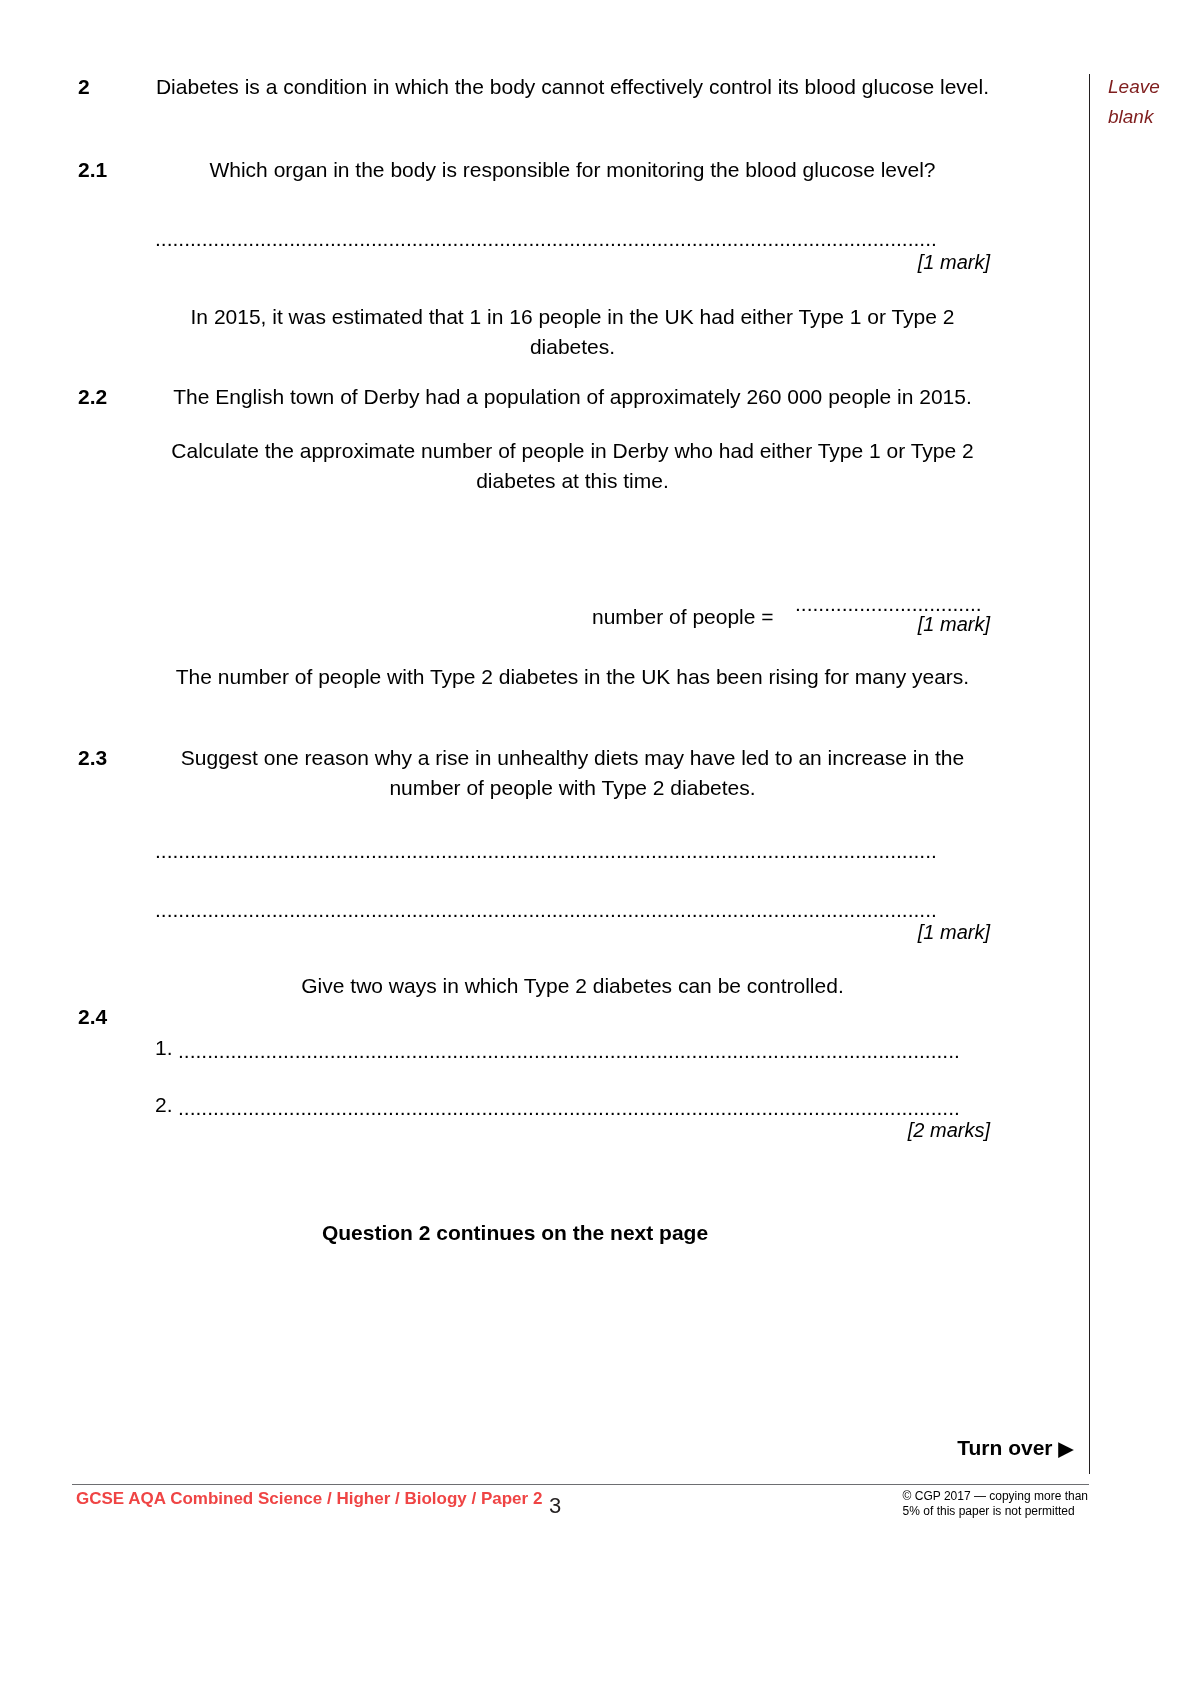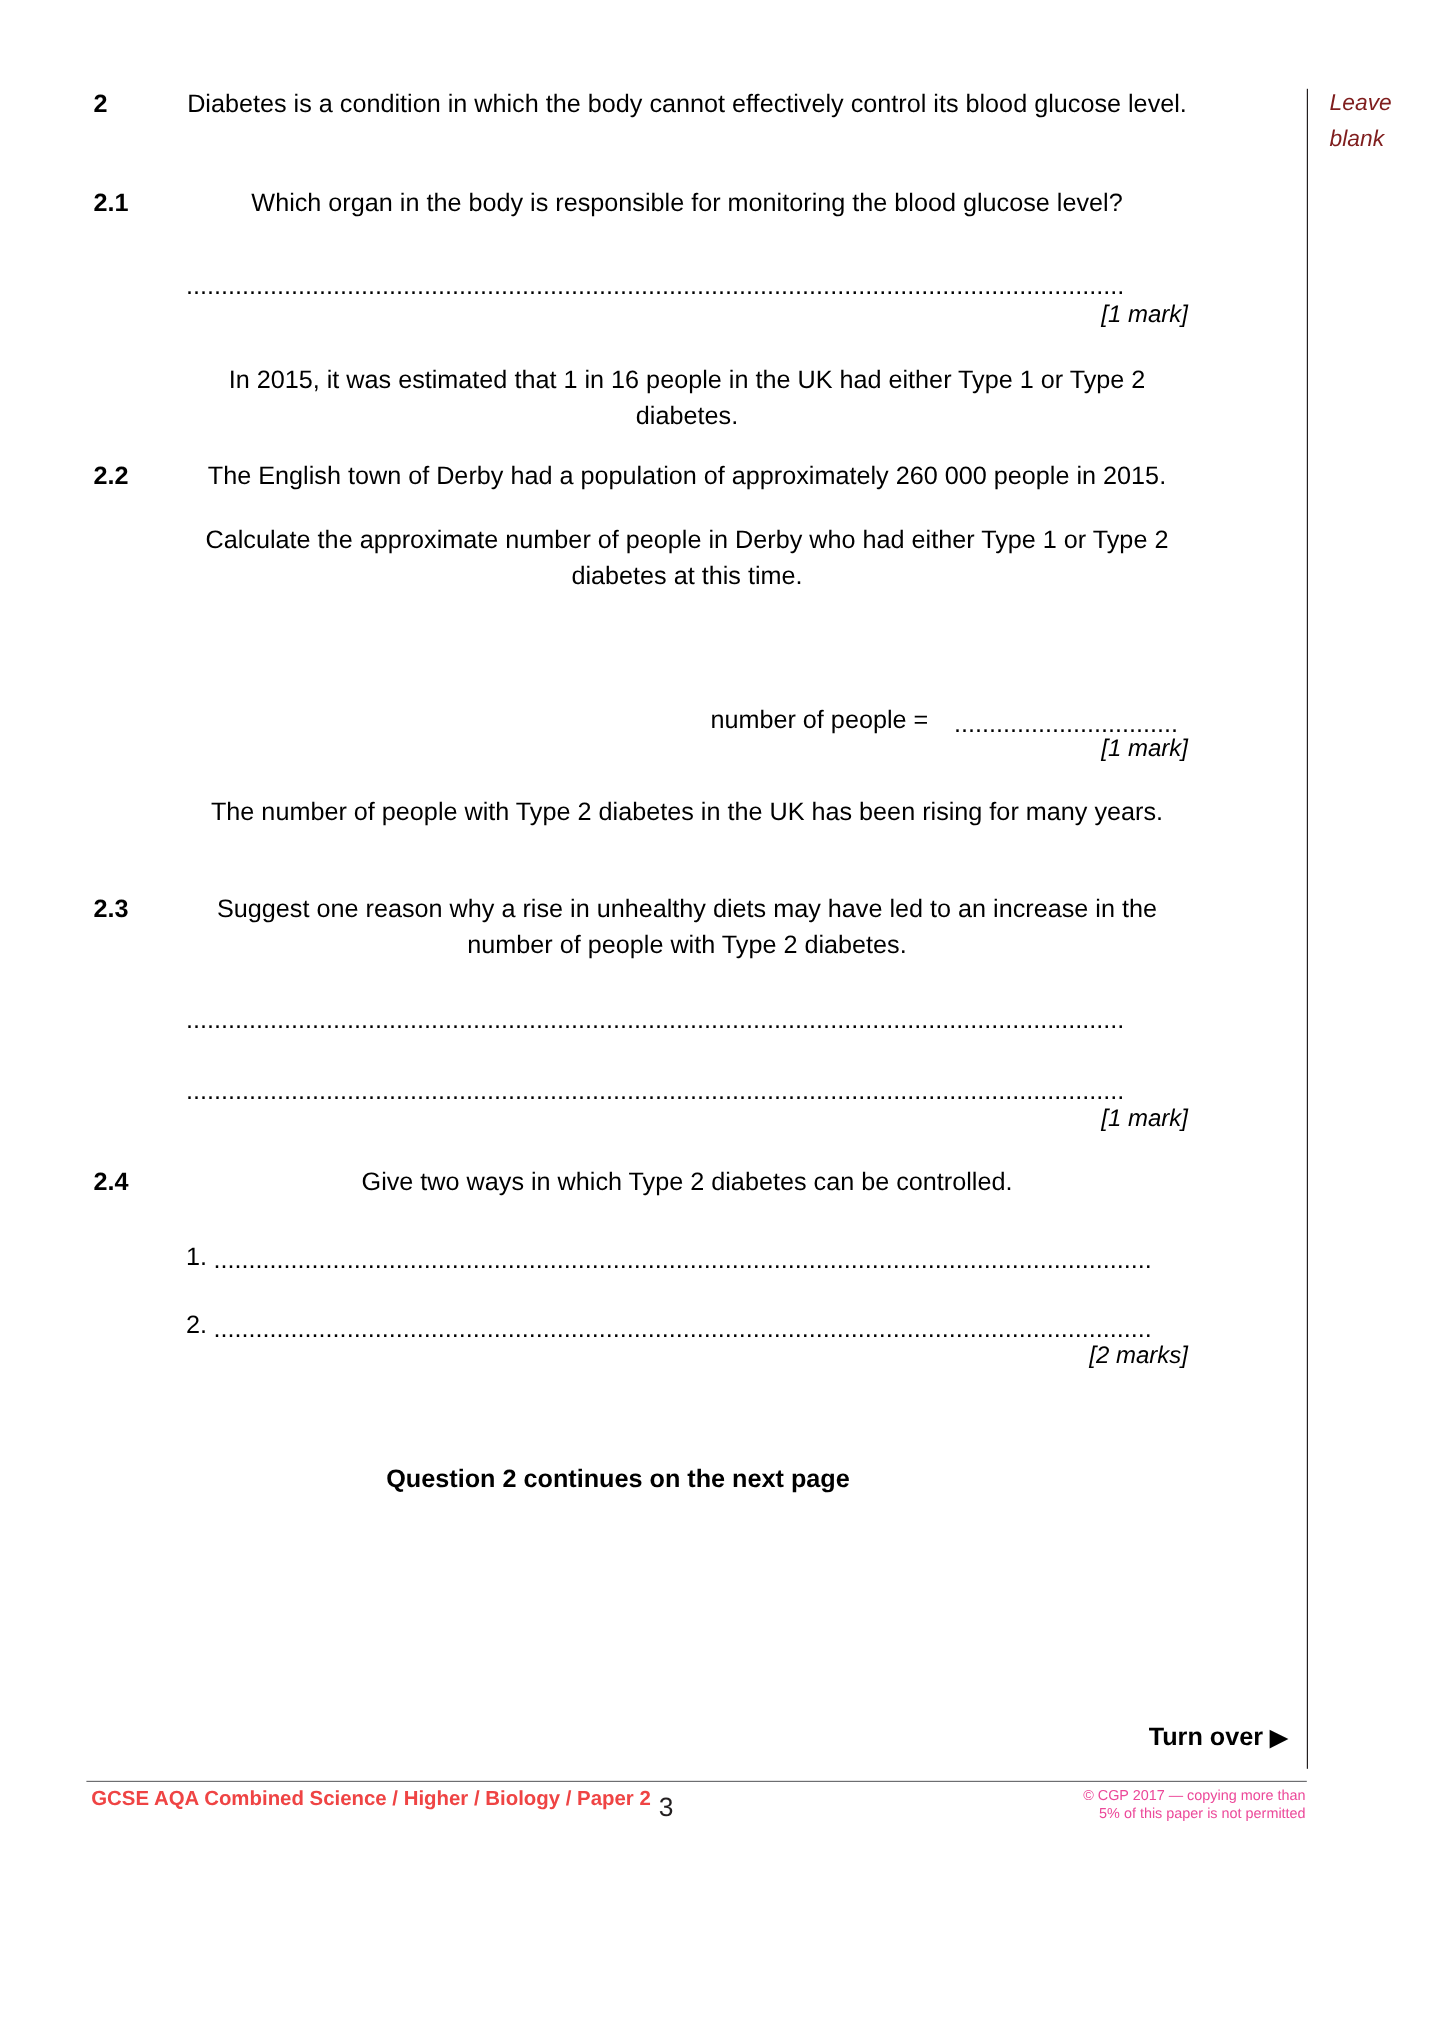--- a/index.html
+++ b/index.html
@@ -73,20 +73,21 @@
     font-size: 20px;
     line-height: 24px;
     text-align: right;
   }
 
   .answer-label {
     position: absolute;
     font-size: 21px;
     line-height: 28px;
     white-space: nowrap;
+    margin-top: 16px;
   }
 
   .item-num {
     position: absolute;
     font-size: 21px;
     line-height: 24px;
   }
 
   .centre-note {
     position: absolute;
@@ -133,22 +134,22 @@
     text-align: center;
     font-size: 22px;
     color: #231f20;
   }
   .footer-right {
     position: absolute;
     right: 112px;
     top: 1489px;
     font-size: 12px;
     line-height: 15px;
-    color: #ec4899;
-    text-align: right;
+    color: #000000;
+    text-align: left;
     white-space: nowrap;
   }
 </style>
 </head>
 <body>
 
 <div class="page">
 
   <div class="margin-rule"></div>
   <div class="leave-blank">
@@ -177,21 +178,21 @@
 
   <div class="qbody" style="top:662px;"><span>The number of people with </span><b>Type 2</b><span> diabetes in the UK has been rising for many years.</span></div>
 
   <div class="qnum" style="top:743px;">2.3</div>
   <div class="qbody" style="top:743px;"><span>Suggest </span><b>one</b><span> reason why a rise in unhealthy diets may have led to an increase in the number of people with </span><b>Type 2</b><span> diabetes.</span></div>
 
   <div class="dots" style="left:155px; top:840px; width:835px;">......................................................................................................................................</div>
   <div class="dots" style="left:155px; top:899px; width:835px;">......................................................................................................................................</div>
   <div class="marks" style="left:690px; top:920px; width:300px;">[1 mark]</div>
 
-  <div class="qnum" style="top:971px;">2.4</div>
+  <div class="qnum" style="top:1002px;">2.4</div>
   <div class="qbody" style="top:971px;"><span>Give </span><b>two</b><span> ways in which </span><b>Type 2</b><span> diabetes can be controlled.</span></div>
 
   <div class="item-num" style="left:155px; top:1036px;">1.</div>
   <div class="dots" style="left:178px; top:1040px; width:812px;">......................................................................................................................................</div>
 
   <div class="item-num" style="left:155px; top:1093px;">2.</div>
   <div class="dots" style="left:178px; top:1097px; width:812px;">......................................................................................................................................</div>
 
   <div class="marks" style="left:690px; top:1118px; width:300px;">[2 marks]</div>
 

